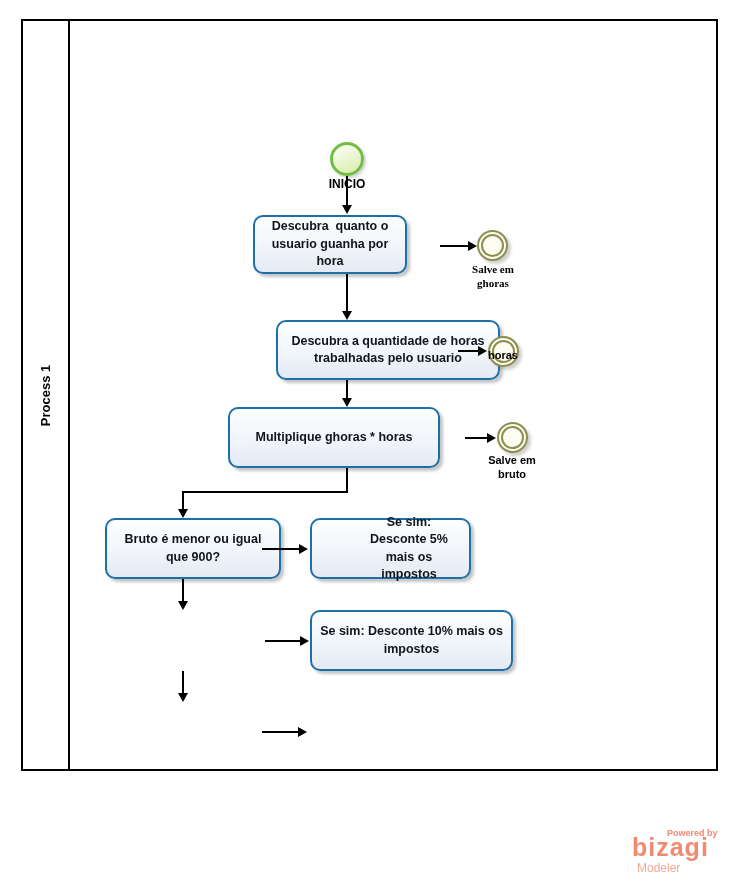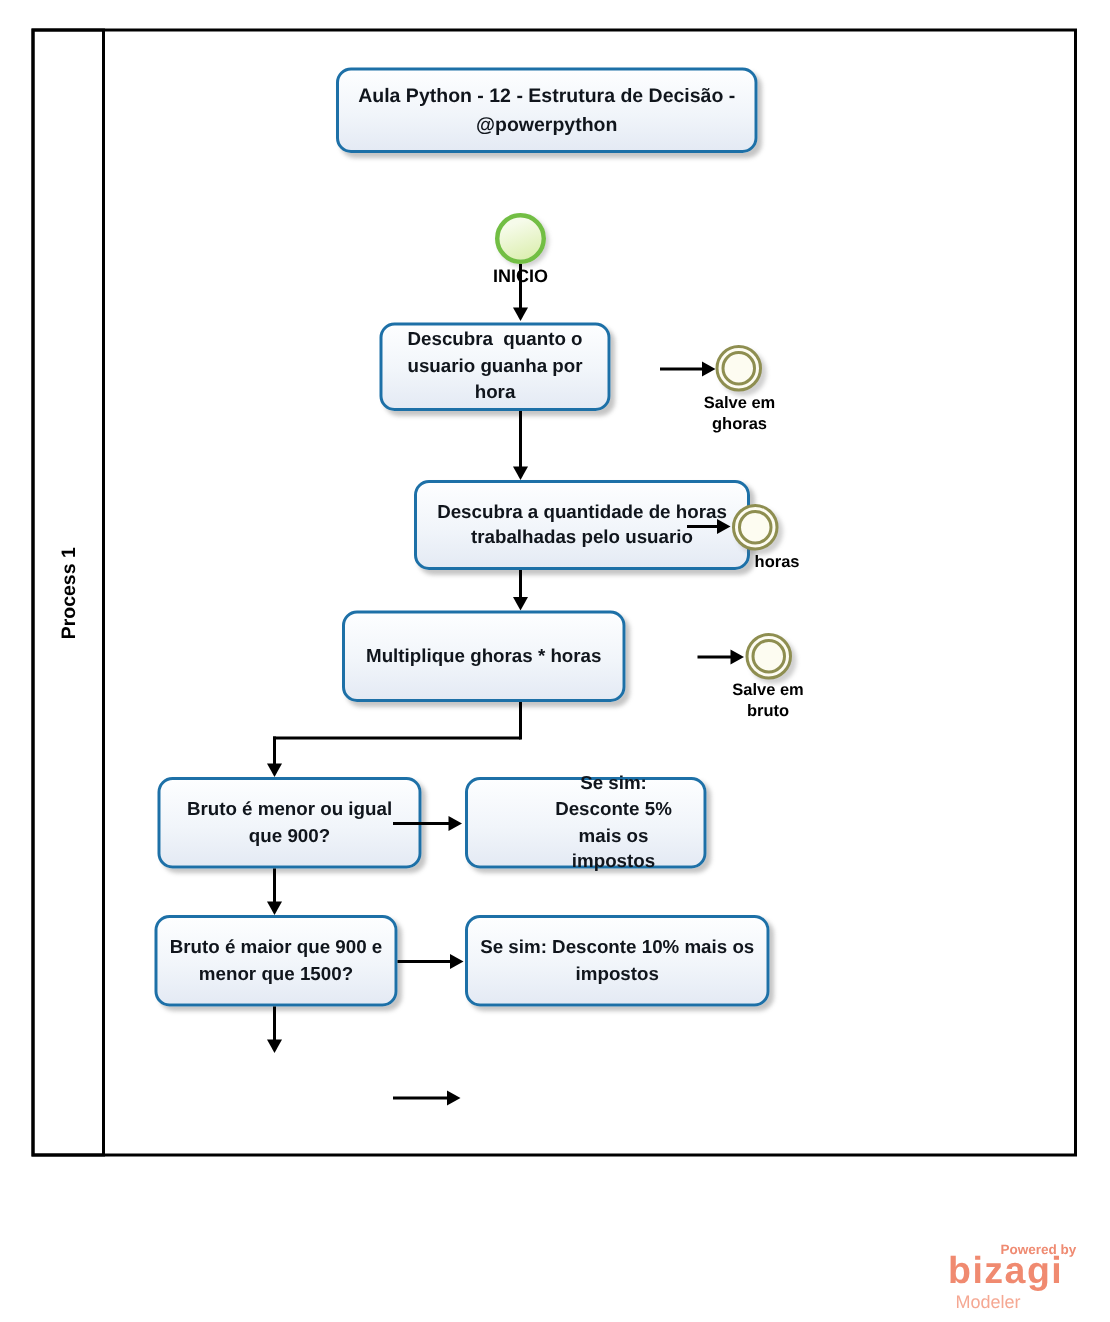--- a/index.html
+++ b/index.html
@@ -60,61 +60,58 @@
 </head>
 <body>
 
 <div class="stage">
 
   <div class="pool"></div>
   <div class="lane-strip">
     <span class="lane-label">Process 1</span>
   </div>
 
-  <div class="node title-box" style="left:224px; top:45px; width:281px; height:57px;">
-    <span class="lbl">Aula Python - 12 - Estrutura de Decisão - @powerpython</span>
-  </div>
 
   <div class="start-event" style="left:330px; top:142px;"></div>
   <div class="evt-label" style="left:312px; top:177px; width:70px; font-size:12px;">INICIO</div>
 
   <div class="ln v" style="left:346px; top:176px; height:31px;"></div>
   <div class="arr down" style="left:342px; top:205px;"></div>
 
   <div class="node" style="left:253px; top:215px; width:154px; height:59px;">
     <span class="lbl">Descubra  quanto o usuario guanha por hora</span>
   </div>
 
   <div class="ln h" style="left:440px; top:245px; width:29px;"></div>
   <div class="arr right" style="left:468px; top:241px;"></div>
 
   <div class="ievent" style="left:477px; top:230px;">
     <div class="inner"></div>
   </div>
-  <div class="evt-label" style="left:460px; top:262px; width:66px;">Salve em ghoras</div>
+  <div class="evt-label" style="left:460px; top:262px; width:66px;font-family:Liberation Serif, serif;">Salve em ghoras</div>
 
   <div class="ln v" style="left:346px; top:274px; height:38px;"></div>
   <div class="arr down" style="left:342px; top:311px;"></div>
 
   <div class="node" style="left:234px; top:320px; width:224px; height:60px;margin-left:42px;">
     <span class="lbl">Descubra a quantidade de horas trabalhadas pelo usuario</span>
   </div>
 
   <div class="ln h" style="left:458px; top:350px; width:21px;"></div>
   <div class="arr right" style="left:478px; top:346px;"></div>
 
   <div class="ievent" style="left:488px; top:336px;">
     <div class="inner"></div>
   </div>
-  <div class="evt-label" style="left:473px; top:368px; width:60px;text-align:right;">horas</div>
+  <div class="evt-label" style="left:473px; top:348px; width:60px;">horas</div>
 
   <div class="ln v" style="left:346px; top:380px; height:19px;"></div>
   <div class="arr down" style="left:342px; top:398px;"></div>
 
-  <div class="node" style="left:228px; top:407px; width:189px; height:61px;">
+  <div class="node" style="left:228px; top:407px; width:212px; height:61px;">
     <span class="lbl">Multiplique ghoras * horas</span>
   </div>
 
   <div class="ln h" style="left:465px; top:437px; width:23px;"></div>
   <div class="arr right" style="left:487px; top:433px;"></div>
 
   <div class="ievent" style="left:497px; top:422px;">
     <div class="inner"></div>
   </div>
   <div class="evt-label" style="left:478px; top:453px; width:68px;">Salve em bruto</div>
@@ -129,23 +126,20 @@
   </div>
   <div class="ln h" style="left:262px; top:548px; width:38px;"></div>
   <div class="arr right" style="left:299px; top:544px;"></div>
   <div class="node" style="left:310px; top:518px; width:161px; height:61px;padding-left:45px;">
     <span class="lbl">Se sim:  Desconte 5% mais os impostos</span>
   </div>
 
   <div class="ln v" style="left:182px; top:579px; height:23px;"></div>
   <div class="arr down" style="left:178px; top:601px;"></div>
 
-  <div class="node" style="left:103px; top:610px; width:162px; height:61px;">
-    <span class="lbl">Bruto é maior que 900 e menor que 1500?</span>
-  </div>
   <div class="ln h" style="left:265px; top:640px; width:36px;"></div>
   <div class="arr right" style="left:300px; top:636px;"></div>
   <div class="node" style="left:310px; top:610px; width:203px; height:61px;">
     <span class="lbl">Se sim: Desconte 10% mais os impostos</span>
   </div>
 
   <div class="ln v" style="left:182px; top:671px; height:23px;"></div>
   <div class="arr down" style="left:178px; top:693px;"></div>
 
   <div class="ln h" style="left:262px; top:731px; width:37px;"></div>

